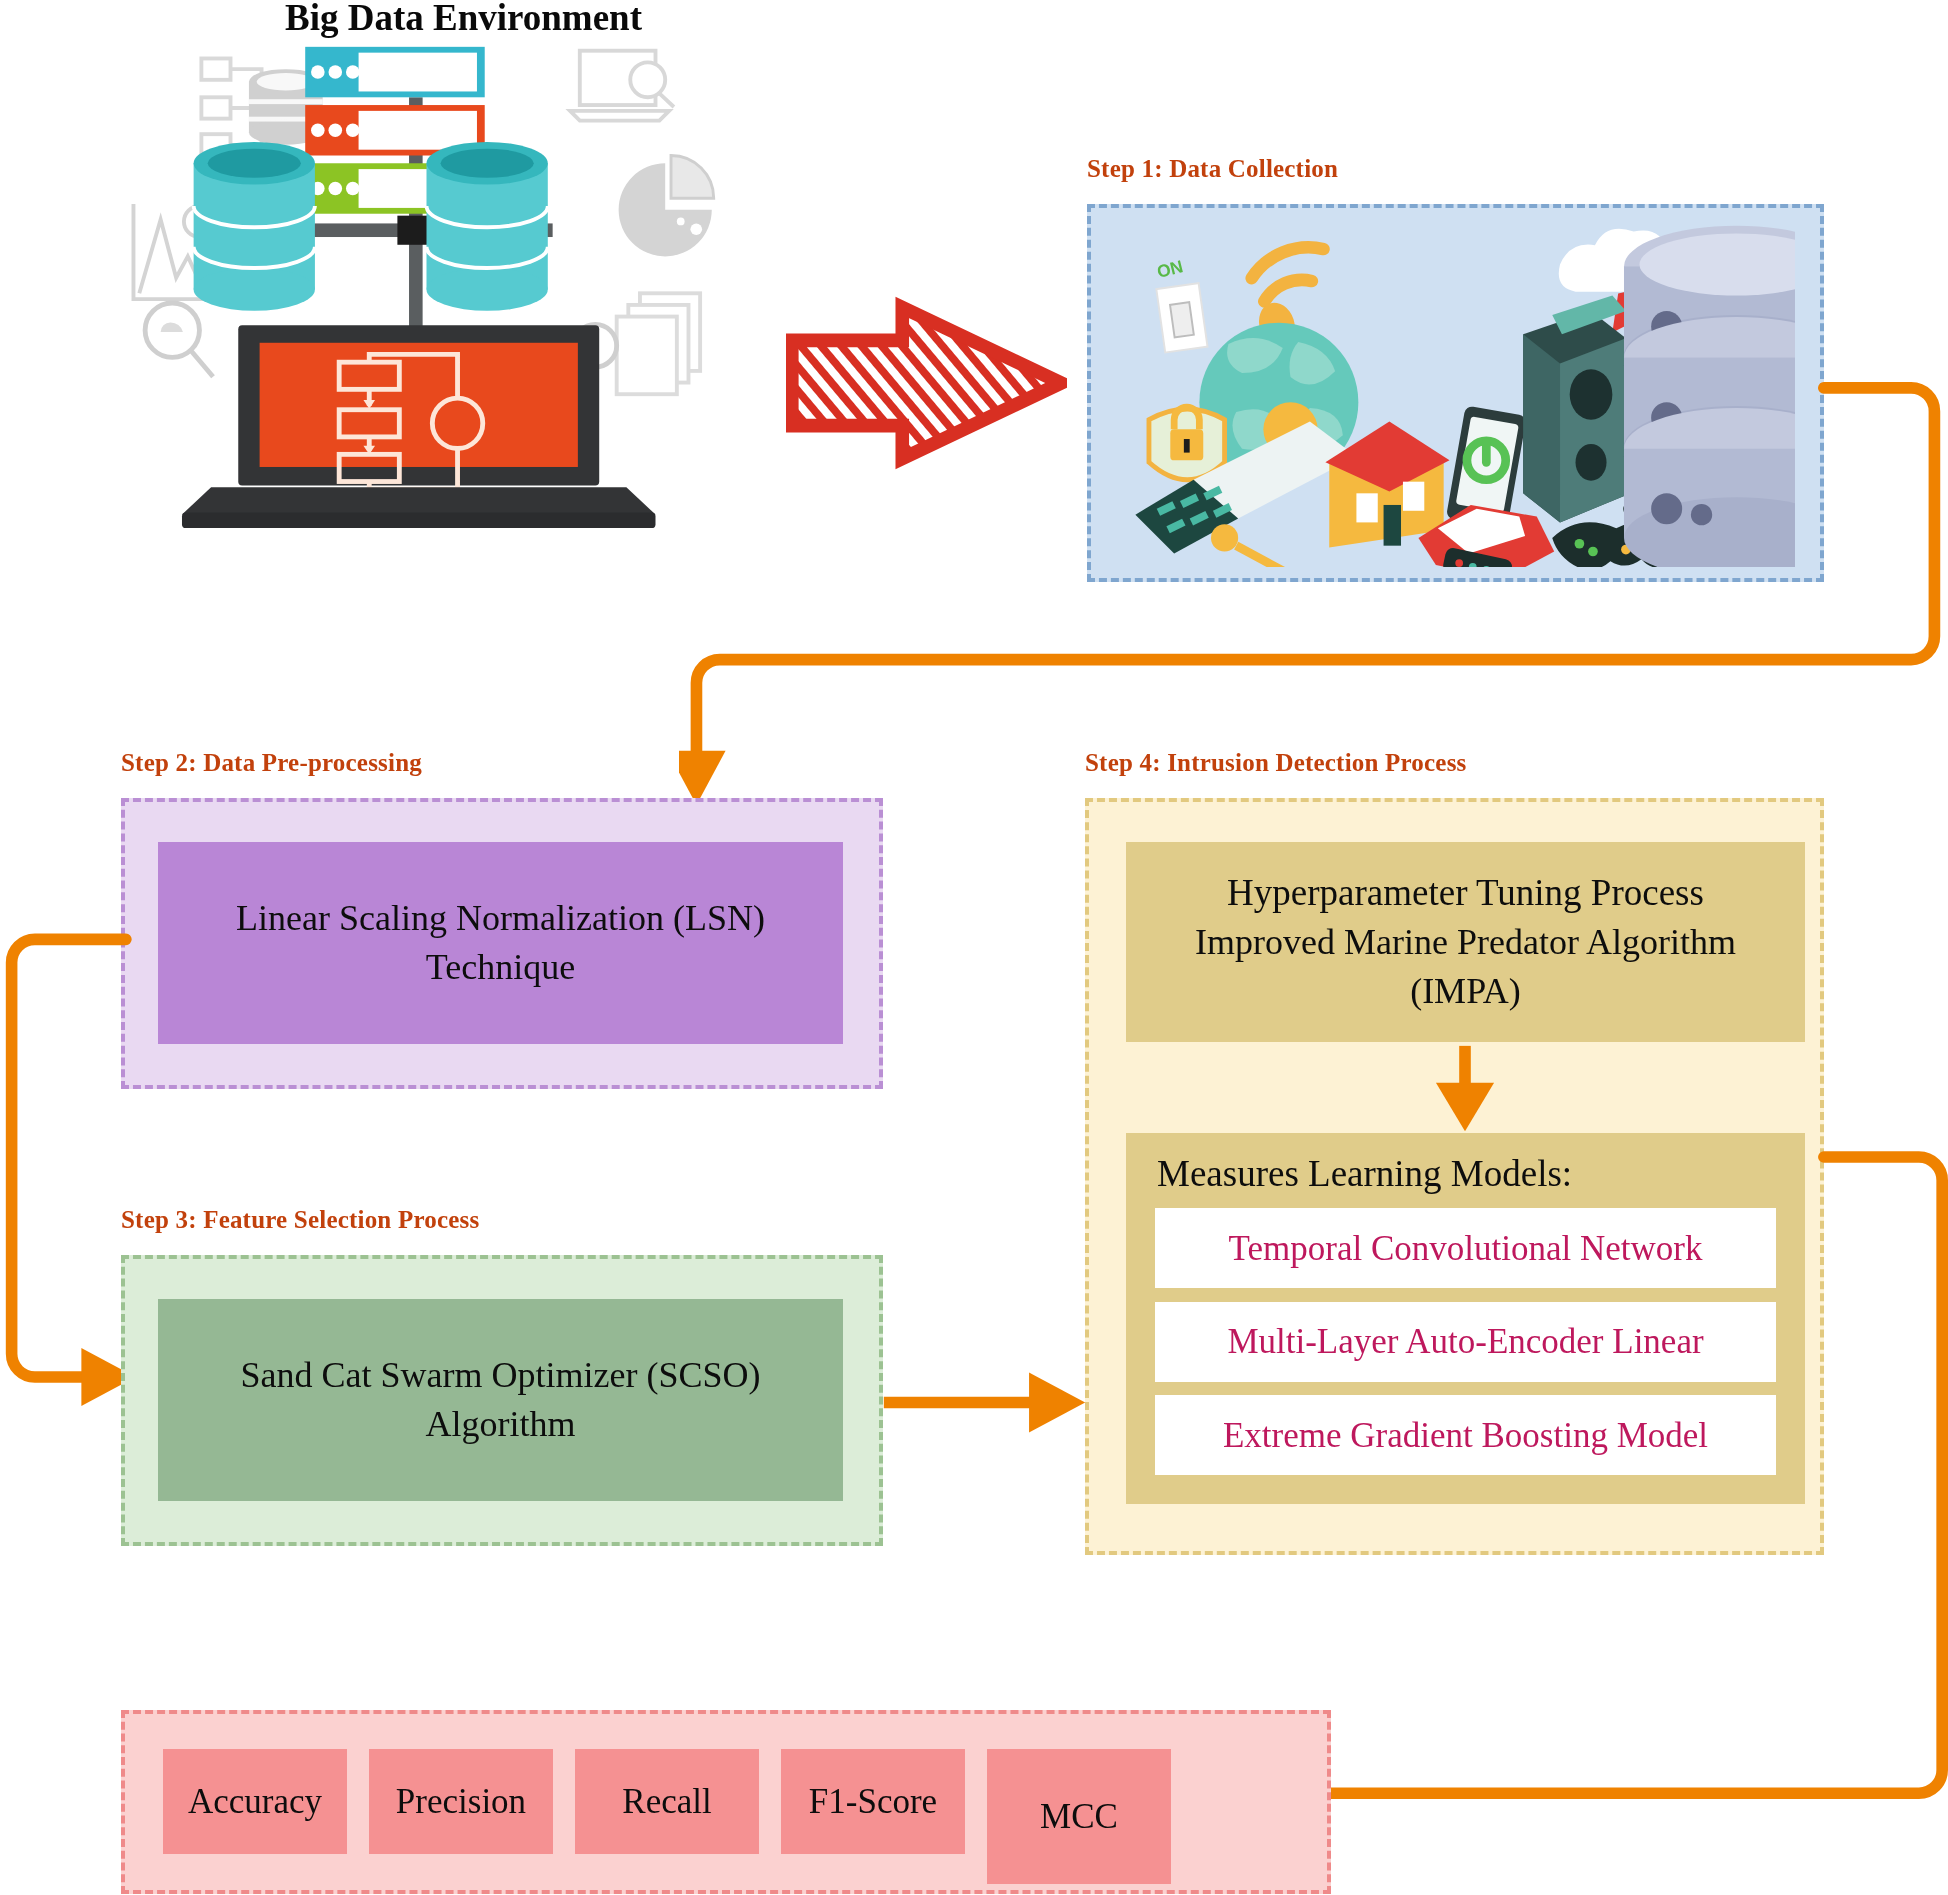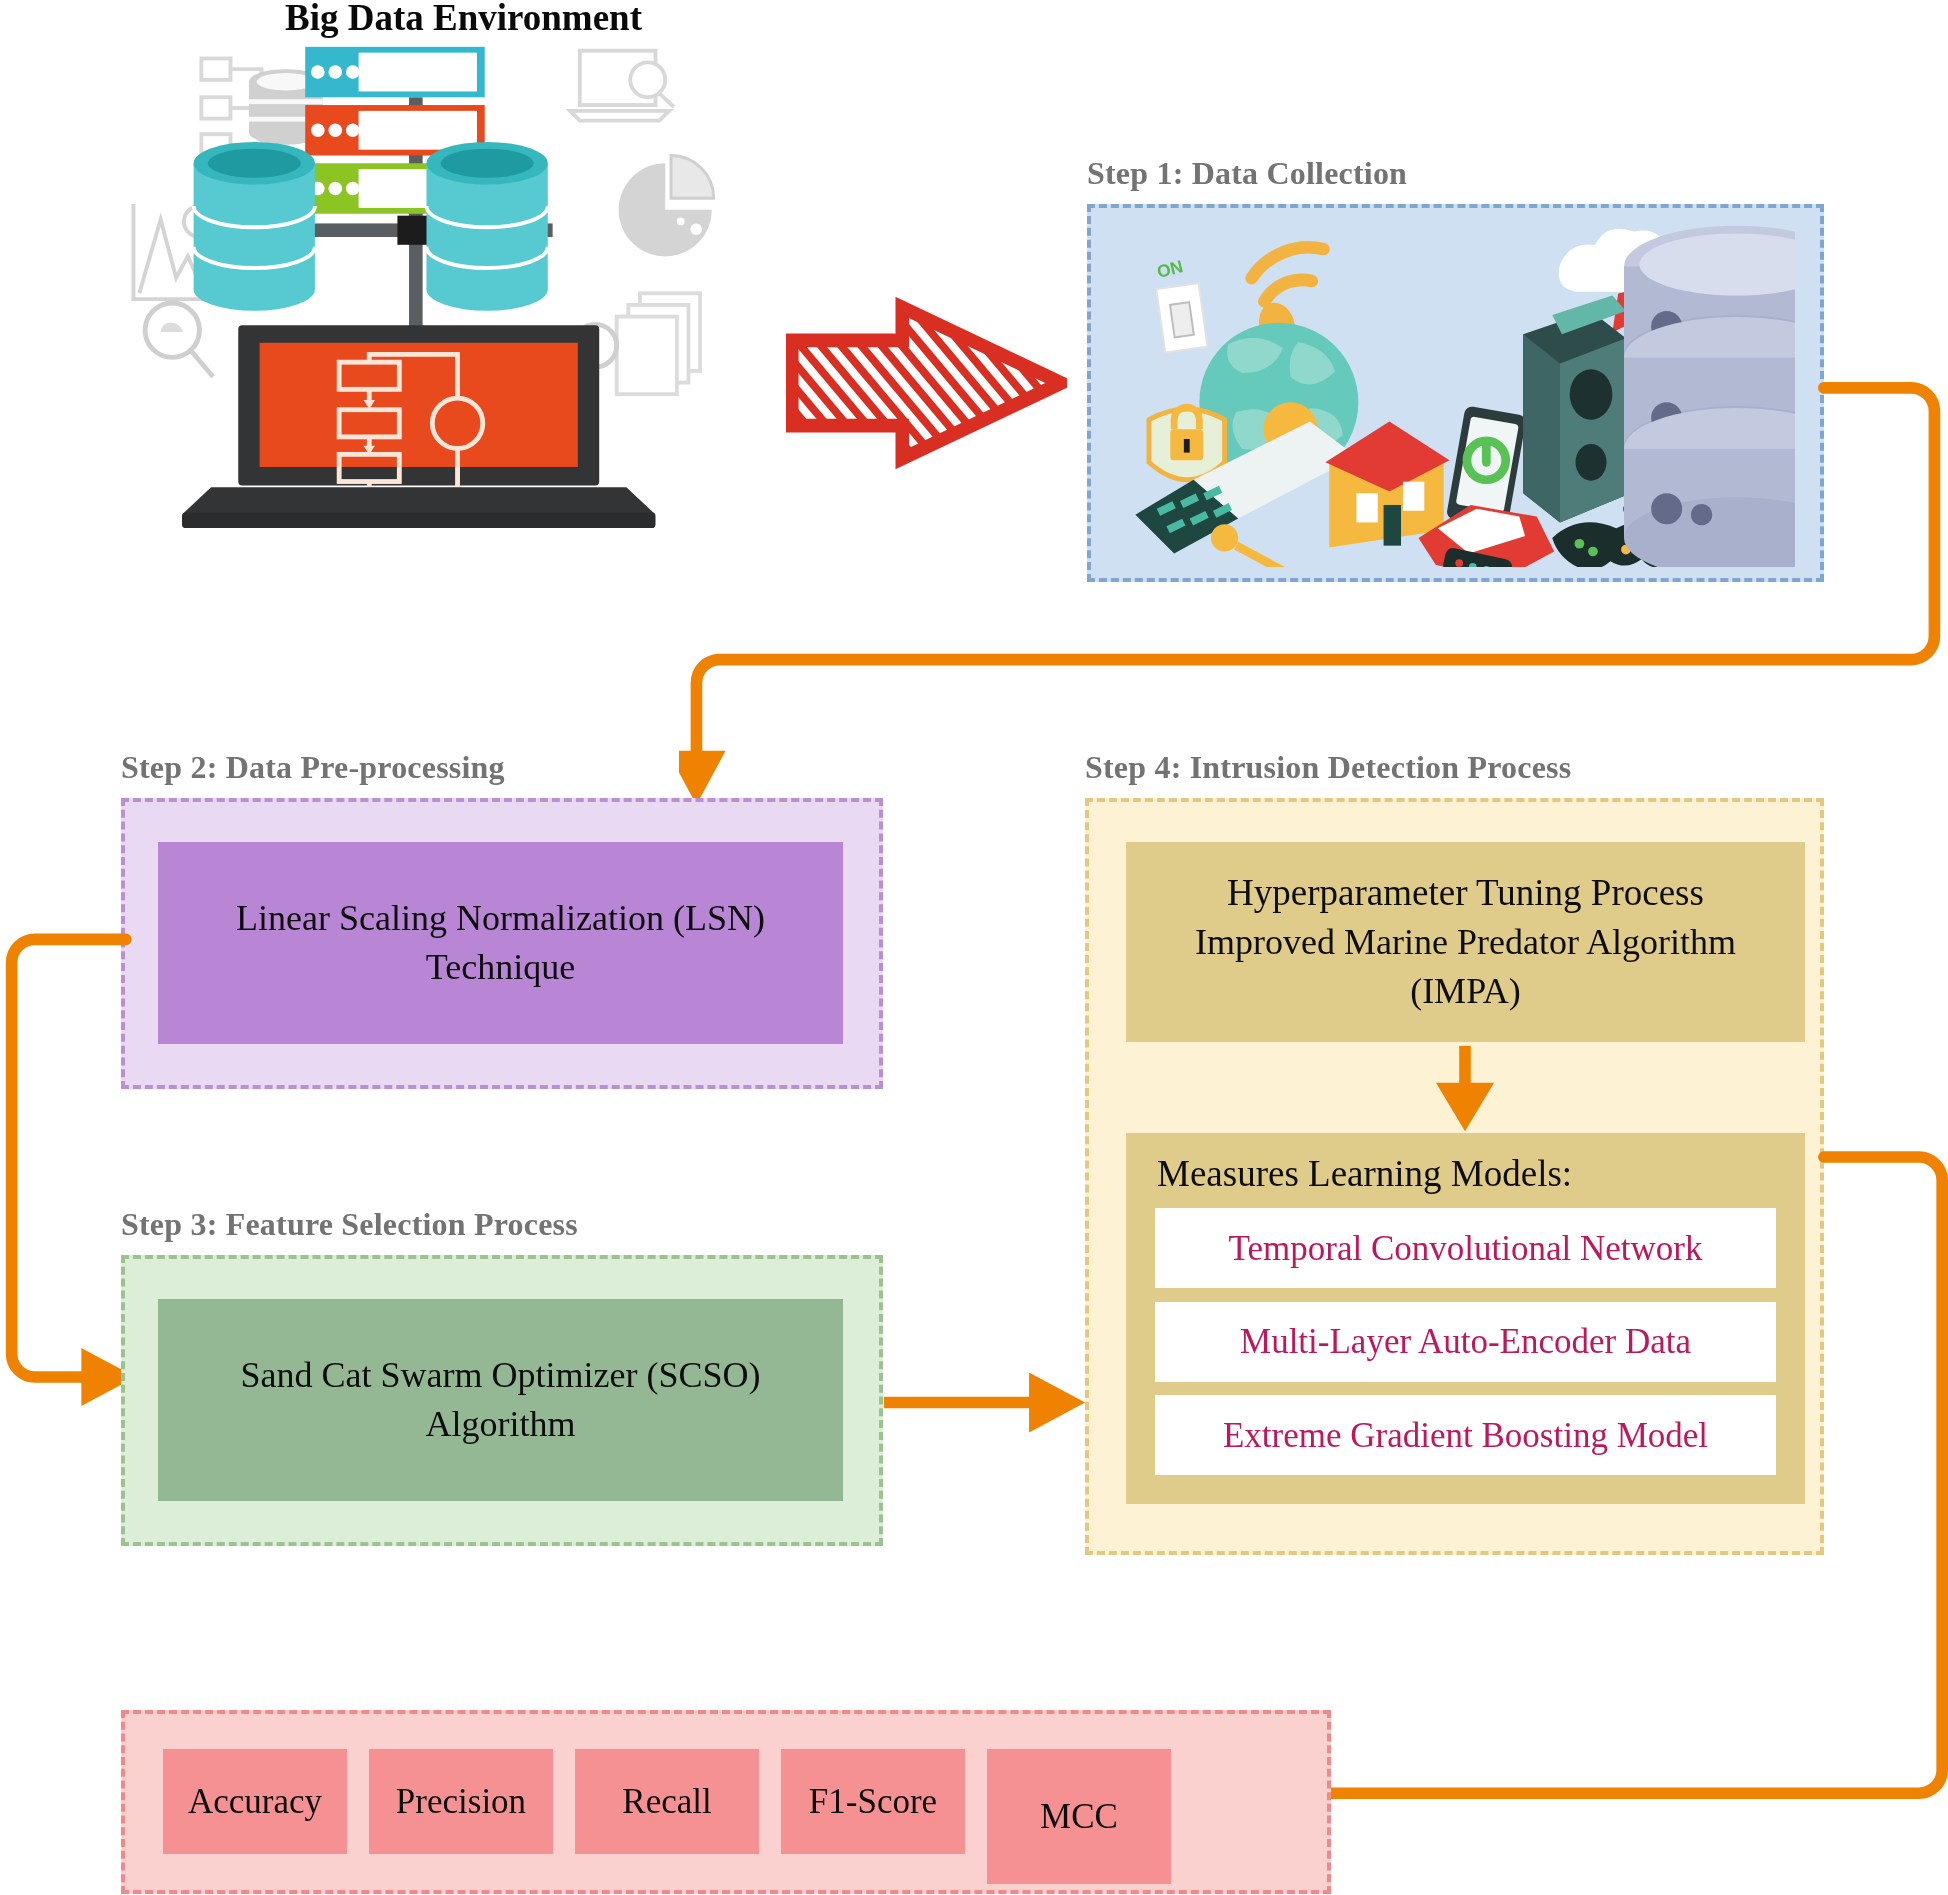--- a/index.html
+++ b/index.html
@@ -14,23 +14,23 @@
     height:1895px;
     background:#fff;
     overflow:hidden;
   }
   .abs{position:absolute;}
 
   
   .step-title{
     font-family:"Liberation Serif","DejaVu Serif",serif;
     font-weight:bold;
-    font-size:32px;
+    font-size:25px;
     letter-spacing:0.2px;
-    color:#737373;
+    color:#c2410c;
     white-space:nowrap;
   }
   .big-title{
     font-family:"Liberation Serif","DejaVu Serif",serif;
     font-weight:bold;
     font-size:37px;
     color:#0a0a0a;
     white-space:nowrap;
   }
 
@@ -423,21 +423,21 @@
   </div>
 
   <svg class="abs" style="left:1426px;top:1042px;" width="78" height="93" viewBox="0 0 80 96">
     <path d="M40 4 V56" fill="none" stroke="#EF8200" stroke-width="12"></path>
     <polygon points="40,92 10,42 70,42" fill="#EF8200"></polygon>
   </svg>
 
   <div class="abs inner-box inner-gold" style="left:1126px;top:1133px;width:679px;height:371px;align-items:flex-start;justify-content:flex-start;padding:15.5px 0 0 0;">
     <div class="box-text-bold" style="margin-left:31px;margin-bottom:9.7px;">Measures Learning Models:</div>
     <div class="model-row" style="width:621px;height:80px;margin:0 0 13.6px 29px;">Temporal Convolutional Network</div>
-    <div class="model-row" style="width:621px;height:80px;margin:0 0 13.6px 29px;">Multi-Layer Auto-Encoder Data</div>
+    <div class="model-row" style="width:621px;height:80px;margin:0 0 13.6px 29px;">Multi-Layer Auto-Encoder Linear</div>
     <div class="model-row" style="width:621px;height:80px;margin:0 0 0 29px;">Extreme Gradient Boosting Model</div>
   </div>
 
   <svg class="abs" style="left:1145px;top:1145px;" width="803" height="699" viewBox="0 0 828 720">
     <path d="M700 12 H798 a24 24 0 0 1 24 24 V644 a24 24 0 0 1 -24 24 H112" fill="none" stroke="#EF8200" stroke-width="12" stroke-linecap="round"></path>
     <polygon points="58,668 118,634 118,702" fill="#EF8200"></polygon>
   </svg>
 
 
   <div class="abs panel panel-step5" style="left:121px;top:1710px;width:1210px;height:184px;"></div>

